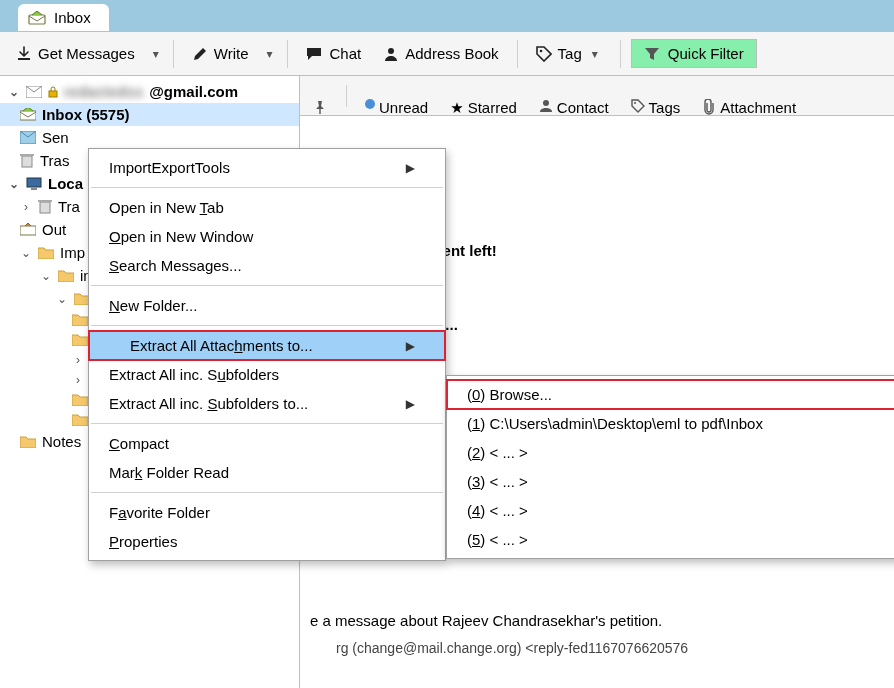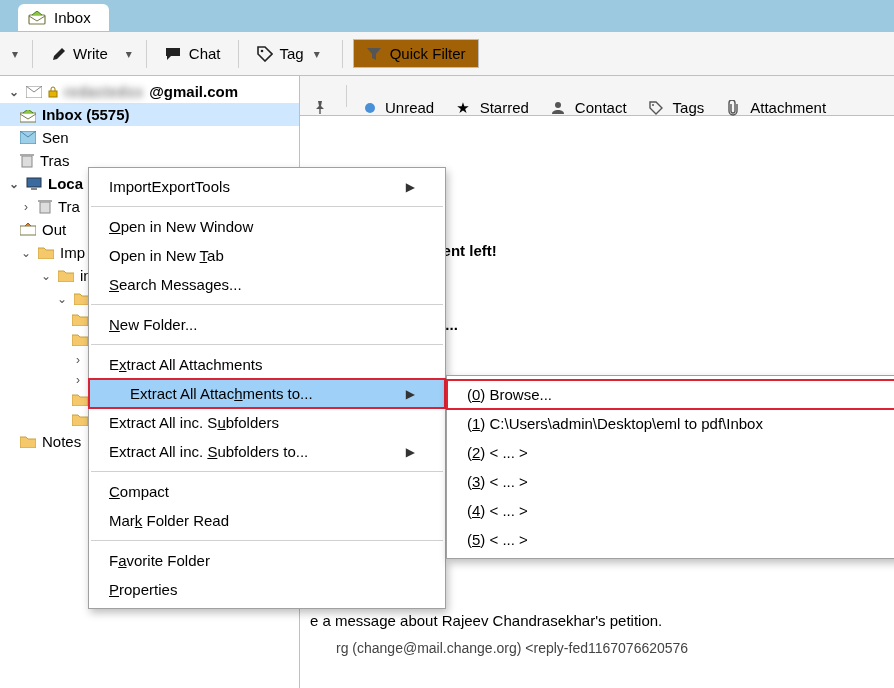--- a/index.html
+++ b/index.html
@@ -8,62 +8,62 @@
   
   .titlebar { background: #9cc9e0; height: 32px; position: relative; }
   .tab { position: absolute; left: 18px; top: 4px; background: #fff; border-radius: 6px 6px 0 0; padding: 5px 18px 5px 10px; display: flex; align-items: center; gap: 8px; font-size: 15px; }
   .tab .inbox-ic { display:inline-block; }
 
   
   .toolbar { background: #f5f5f5; border-bottom: 1px solid #bfbfbf; height: 44px; display: flex; align-items: center; padding: 0 8px; gap: 6px; }
   .tbtn { display: flex; align-items: center; gap: 6px; padding: 4px 8px; border-radius: 3px; cursor: pointer; white-space: nowrap; }
   .tdd { padding: 4px 4px; color:#555; cursor:pointer; font-size:12px; }
   .sep { width:1px; height:28px; background:#cfcfcf; margin:0 4px; }
-  .qf { background: #a16207; border: 1px solid #bdbdbd; padding: 5px 12px; display:flex; align-items:center; gap:8px;text-align:right; }
+  .qf { background: #86efac; border: 1px solid #bdbdbd; padding: 5px 12px; display:flex; align-items:center; gap:8px;text-align:right; }
 
   
   .main { display:flex; height: calc(688px - 32px - 44px); }
   .sidebar { width: 300px; border-right: 1px solid #bfbfbf; overflow: hidden; position: relative; }
   .content { flex:1; display:flex; flex-direction:column; }
 
   
   .filterbar { background:#f5f5f5; border-bottom:1px solid #bfbfbf; height:40px; display:flex; align-items:center; padding:0 8px; gap:14px; font-size:15px; }
-  .fbtn { display:flex; align-items:center; gap:10px; cursor:pointer; padding:4px;margin-top:24px; }
+  .fbtn { display:flex; gap:4px; cursor:pointer; padding:4px;margin-top:24px; }
 
   
   .tree { padding: 4px 0; }
   .node { display:flex; align-items:center; gap:6px; padding:3px 4px 3px 8px; white-space:nowrap; }
   .node .tw { width:12px; color:#555; font-size:12px; text-align:center; }
   .nested1 { padding-left: 20px; }
   .nested2 { padding-left: 40px; }
   .nested3 { padding-left: 56px; }
   .nested4 { padding-left: 72px; }
   .bold { font-weight:700; }
-  .sel { background:#cfe8ff;align-items:flex-end; }
+  .sel { background:#cfe8ff; }
   .blur { color: transparent; text-shadow: 0 0 7px #777; }
   .account { font-weight:700; }
   .folder-ic { width:16px; height:14px; display:inline-block; }
 
   
   .msglist { flex:1; overflow:hidden; padding-top:2px; }
   .msg { padding: 6px 10px 6px 10px; font-size:15px; white-space:nowrap; overflow:hidden; text-overflow:clip; border-bottom:1px solid transparent;margin-top:44px; }
   .msg.bold { font-weight:700; }
   .msg.selrow { background:#e3e3e3; }
   .msg-extra { padding: 4px 10px 6px 36px; font-size:14px; color:#444; white-space:nowrap; }
 
   
   .menu { position:absolute; background:#fff; border:1px solid #a0a0a0; box-shadow: 2px 4px 8px rgba(0,0,0,0.25); z-index:50; padding:4px 0; }
   .menu .mi { padding: 6px 30px 6px 20px; white-space:nowrap; display:flex; justify-content:space-between; align-items:center; cursor:pointer; font-size:15px; position:relative; }
   .menu .mi .arr { color:#333; font-size:12px; margin-left:18px; }
   .menu .divider { height:1px; background:#d0d0d0; margin:5px 2px; }
   .menu .mi.hl { background:#9fd0f7; }
   .menu .mi.boxed { outline:2px solid #d23; outline-offset:-1px;padding-left:41px; }
   .submenu-boxed { outline:2px solid #d23; outline-offset:-1px; }
 
-  .menu1 { left:88px; top:167px; width:358px; }
+  .menu1 { left:88px; top:148px; width:358px; }
   .menu2 { left:446px; top:375px; width:498px; }
 
   .u { text-decoration: underline; }
 
   svg { display:block; }
 </style>
 </head>
 <body>
 
 <div class="titlebar">
@@ -73,20 +73,29 @@
           <rect x="1" y="4" width="16" height="9" rx="1" fill="#fff" stroke="#7a7a46" stroke-width="1.2"></rect>
           <path d="M4 4 L9 0 L14 4" fill="#8cc63f" stroke="#4a7a1f"></path>
           <path d="M1 5 L9 10 L17 5" fill="none" stroke="#7a7a46"></path>
         </svg>
     </span>
     <span>Inbox</span>
   </div>
 </div>
 
 <div class="toolbar">
+  <div class="tbtn">
+    <span>
+        <svg width="16" height="16" viewBox="0 0 16 16">
+          <path d="M8 1v8M4 6l4 4 4-4" stroke="#222" stroke-width="1.6" fill="none" stroke-linecap="round" stroke-linejoin="round"></path>
+          <rect x="2" y="12" width="12" height="2" fill="#222"></rect>
+        </svg>
+      </span>
+    <span>Get Messages</span>
+  </div>
   <span class="tdd">▾</span>
   <div class="sep"></div>
 
   <div class="tbtn">
     <span>
         <svg width="16" height="16" viewBox="0 0 16 16">
           <path d="M2 14l1-4 8-8 3 3-8 8-4 1z" fill="#222"></path>
         </svg>
       </span>
     <span>Write</span>
@@ -96,20 +105,29 @@
 
   <div class="tbtn">
     <span>
         <svg width="18" height="16" viewBox="0 0 18 16">
           <path d="M1 2h14v8H6l-4 4V10H1z" fill="#222"></path>
         </svg>
       </span>
     <span>Chat</span>
   </div>
 
+  <div class="tbtn">
+    <span>
+        <svg width="16" height="16" viewBox="0 0 16 16">
+          <circle cx="8" cy="5" r="3" fill="#222"></circle>
+          <path d="M2 15c0-3 3-5 6-5s6 2 6 5" fill="#222"></path>
+        </svg>
+      </span>
+    <span>Address Book</span>
+  </div>
   <div class="sep"></div>
 
   <div class="tbtn">
     <span>
         <svg width="16" height="16" viewBox="0 0 16 16">
           <path d="M1 1h7l7 7-7 7-7-7z" fill="none" stroke="#222" stroke-width="1.6"></path>
           <circle cx="5" cy="5" r="1.3" fill="#222"></circle>
         </svg>
       </span>
     <span>Tag</span>
@@ -356,36 +374,33 @@
   </div>
 </div>
 
 <div class="menu menu1" id="menu1">
     <div class="mi">
       <span>ImportExportTools</span>
       <span class="arr">▶</span>
     </div>
     <div class="divider"></div>
     <div class="mi">
+      <span>Open in New <span class="u">T</span>ab</span>
+    </div>
+    <div class="mi">
       <span><span class="u">O</span>pen in New Window</span>
     </div>
     <div class="mi">
-      <span>Open in New <span class="u">T</span>ab</span>
-    </div>
-    <div class="mi">
       <span><span class="u">S</span>earch Messages...</span>
     </div>
     <div class="divider"></div>
     <div class="mi">
       <span><span class="u">N</span>ew Folder...</span>
     </div>
     <div class="divider"></div>
-    <div class="mi">
-      <span>E<span class="u">x</span>tract All Attachments</span>
-    </div>
     <div class="mi hl boxed">
       <span>Extract All Attac<span class="u">h</span>ments to...</span>
       <span class="arr">▶</span>
     </div>
     <div class="mi">
       <span>Extract All inc. S<span class="u">u</span>bfolders</span>
     </div>
     <div class="mi">
       <span>Extract All inc. <span class="u">S</span>ubfolders to...</span>
       <span class="arr">▶</span>

